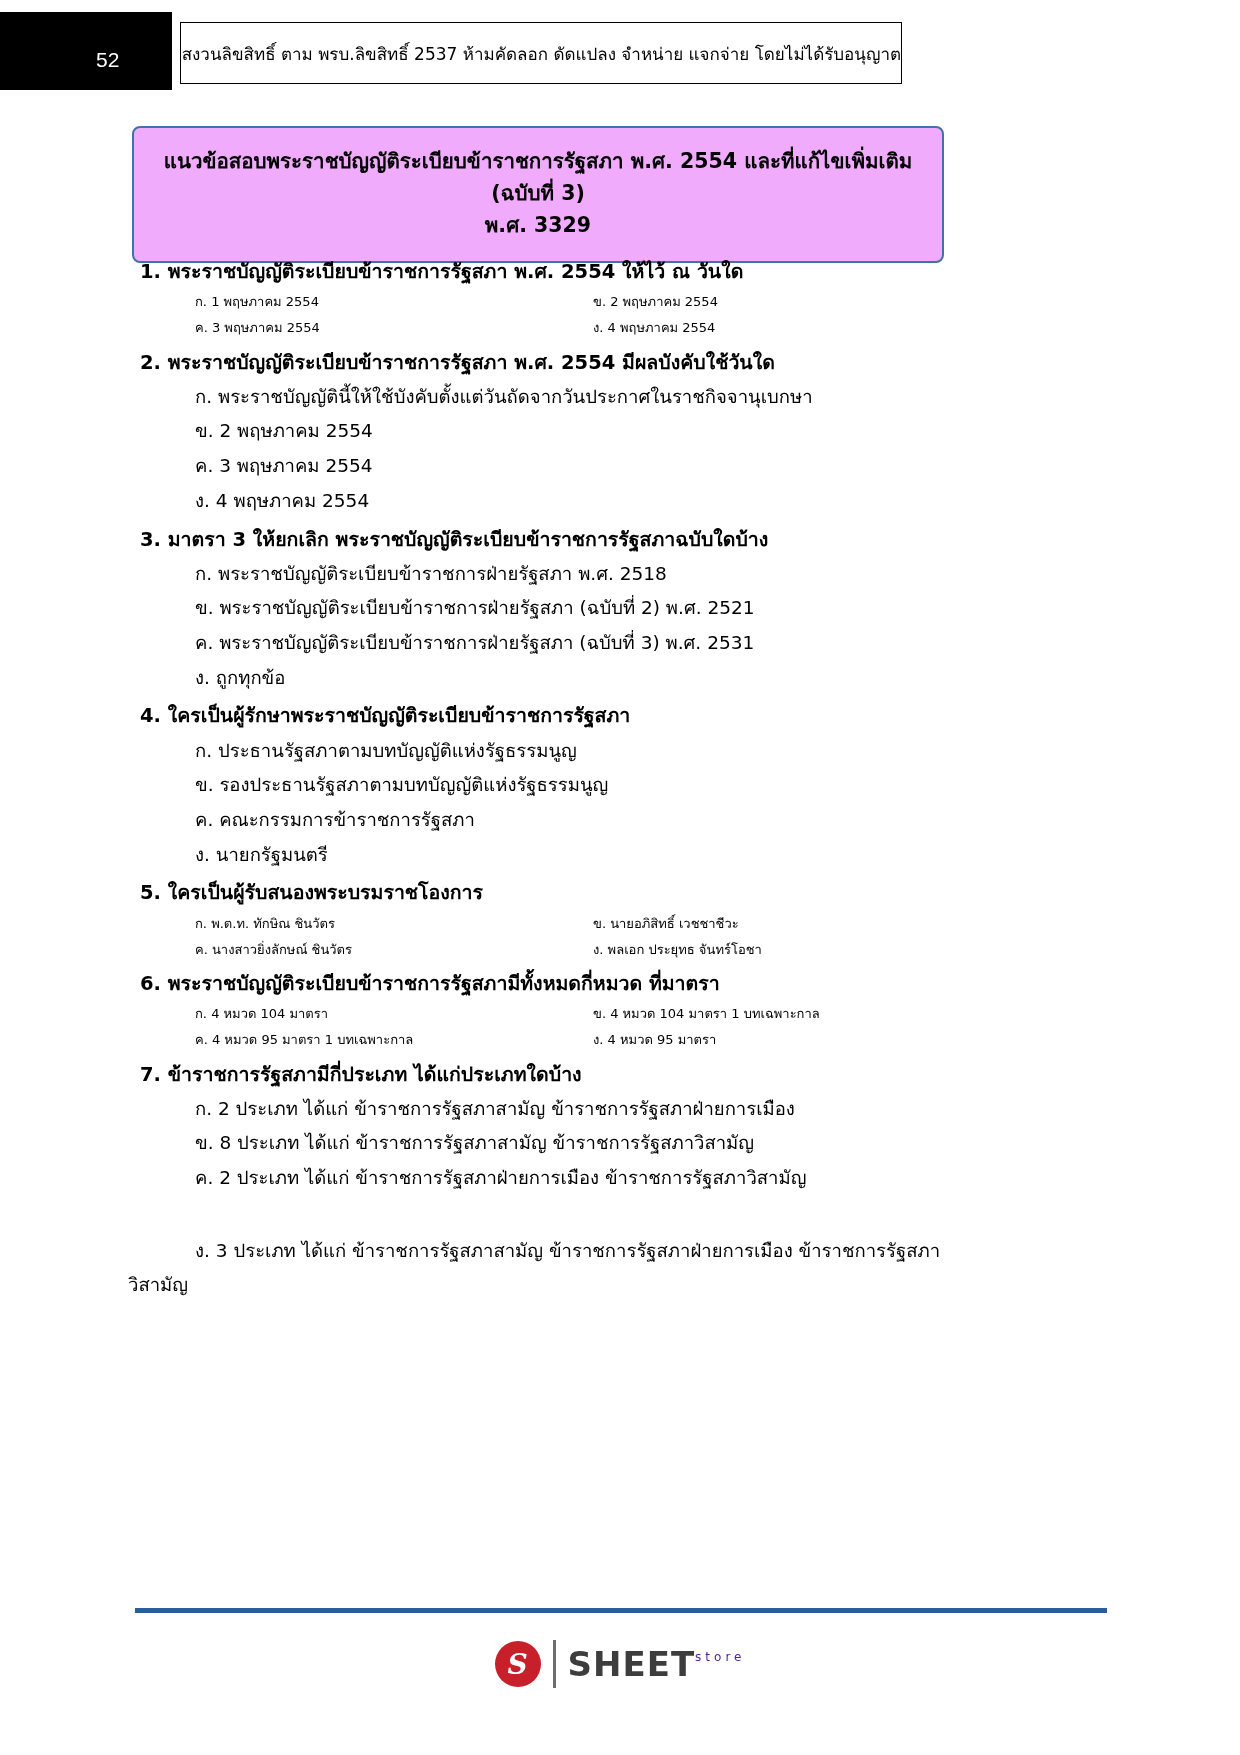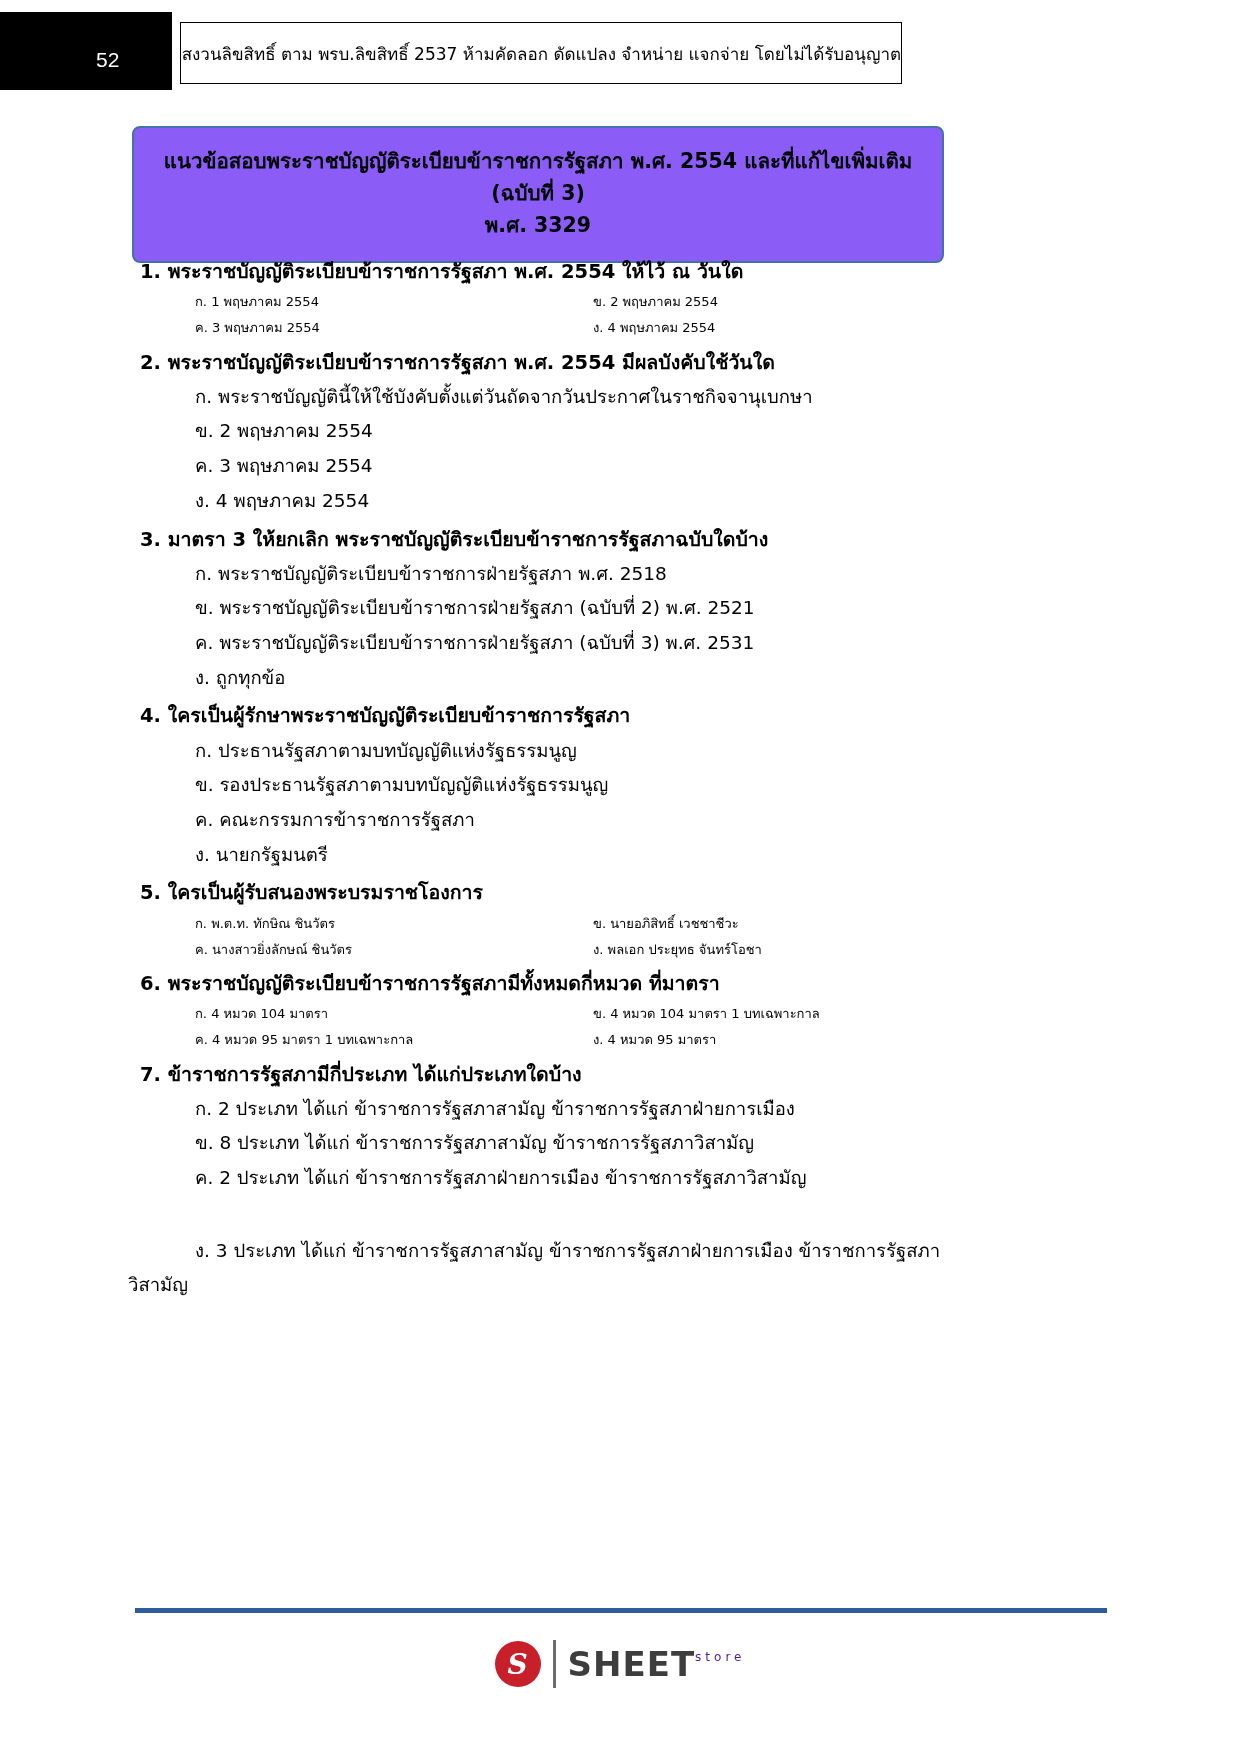--- a/index.html
+++ b/index.html
@@ -62,21 +62,21 @@
   .title-box {
     position: absolute;
     left: 132px;
     top: 126px;
     width: 812px;
     box-sizing: border-box;
     border: 2px solid #4472a8;
     border-radius: 8px;
     padding: 18px 24px 20px 24px;
     text-align: center;
-    background: #8b5cf6;
+    background: #f0abfc;
   }
   .title-line {
     font-size: 20.5px;
     font-weight: bold;
     line-height: 1.55;
     color: #000000;
   }
 
   
   .content {

